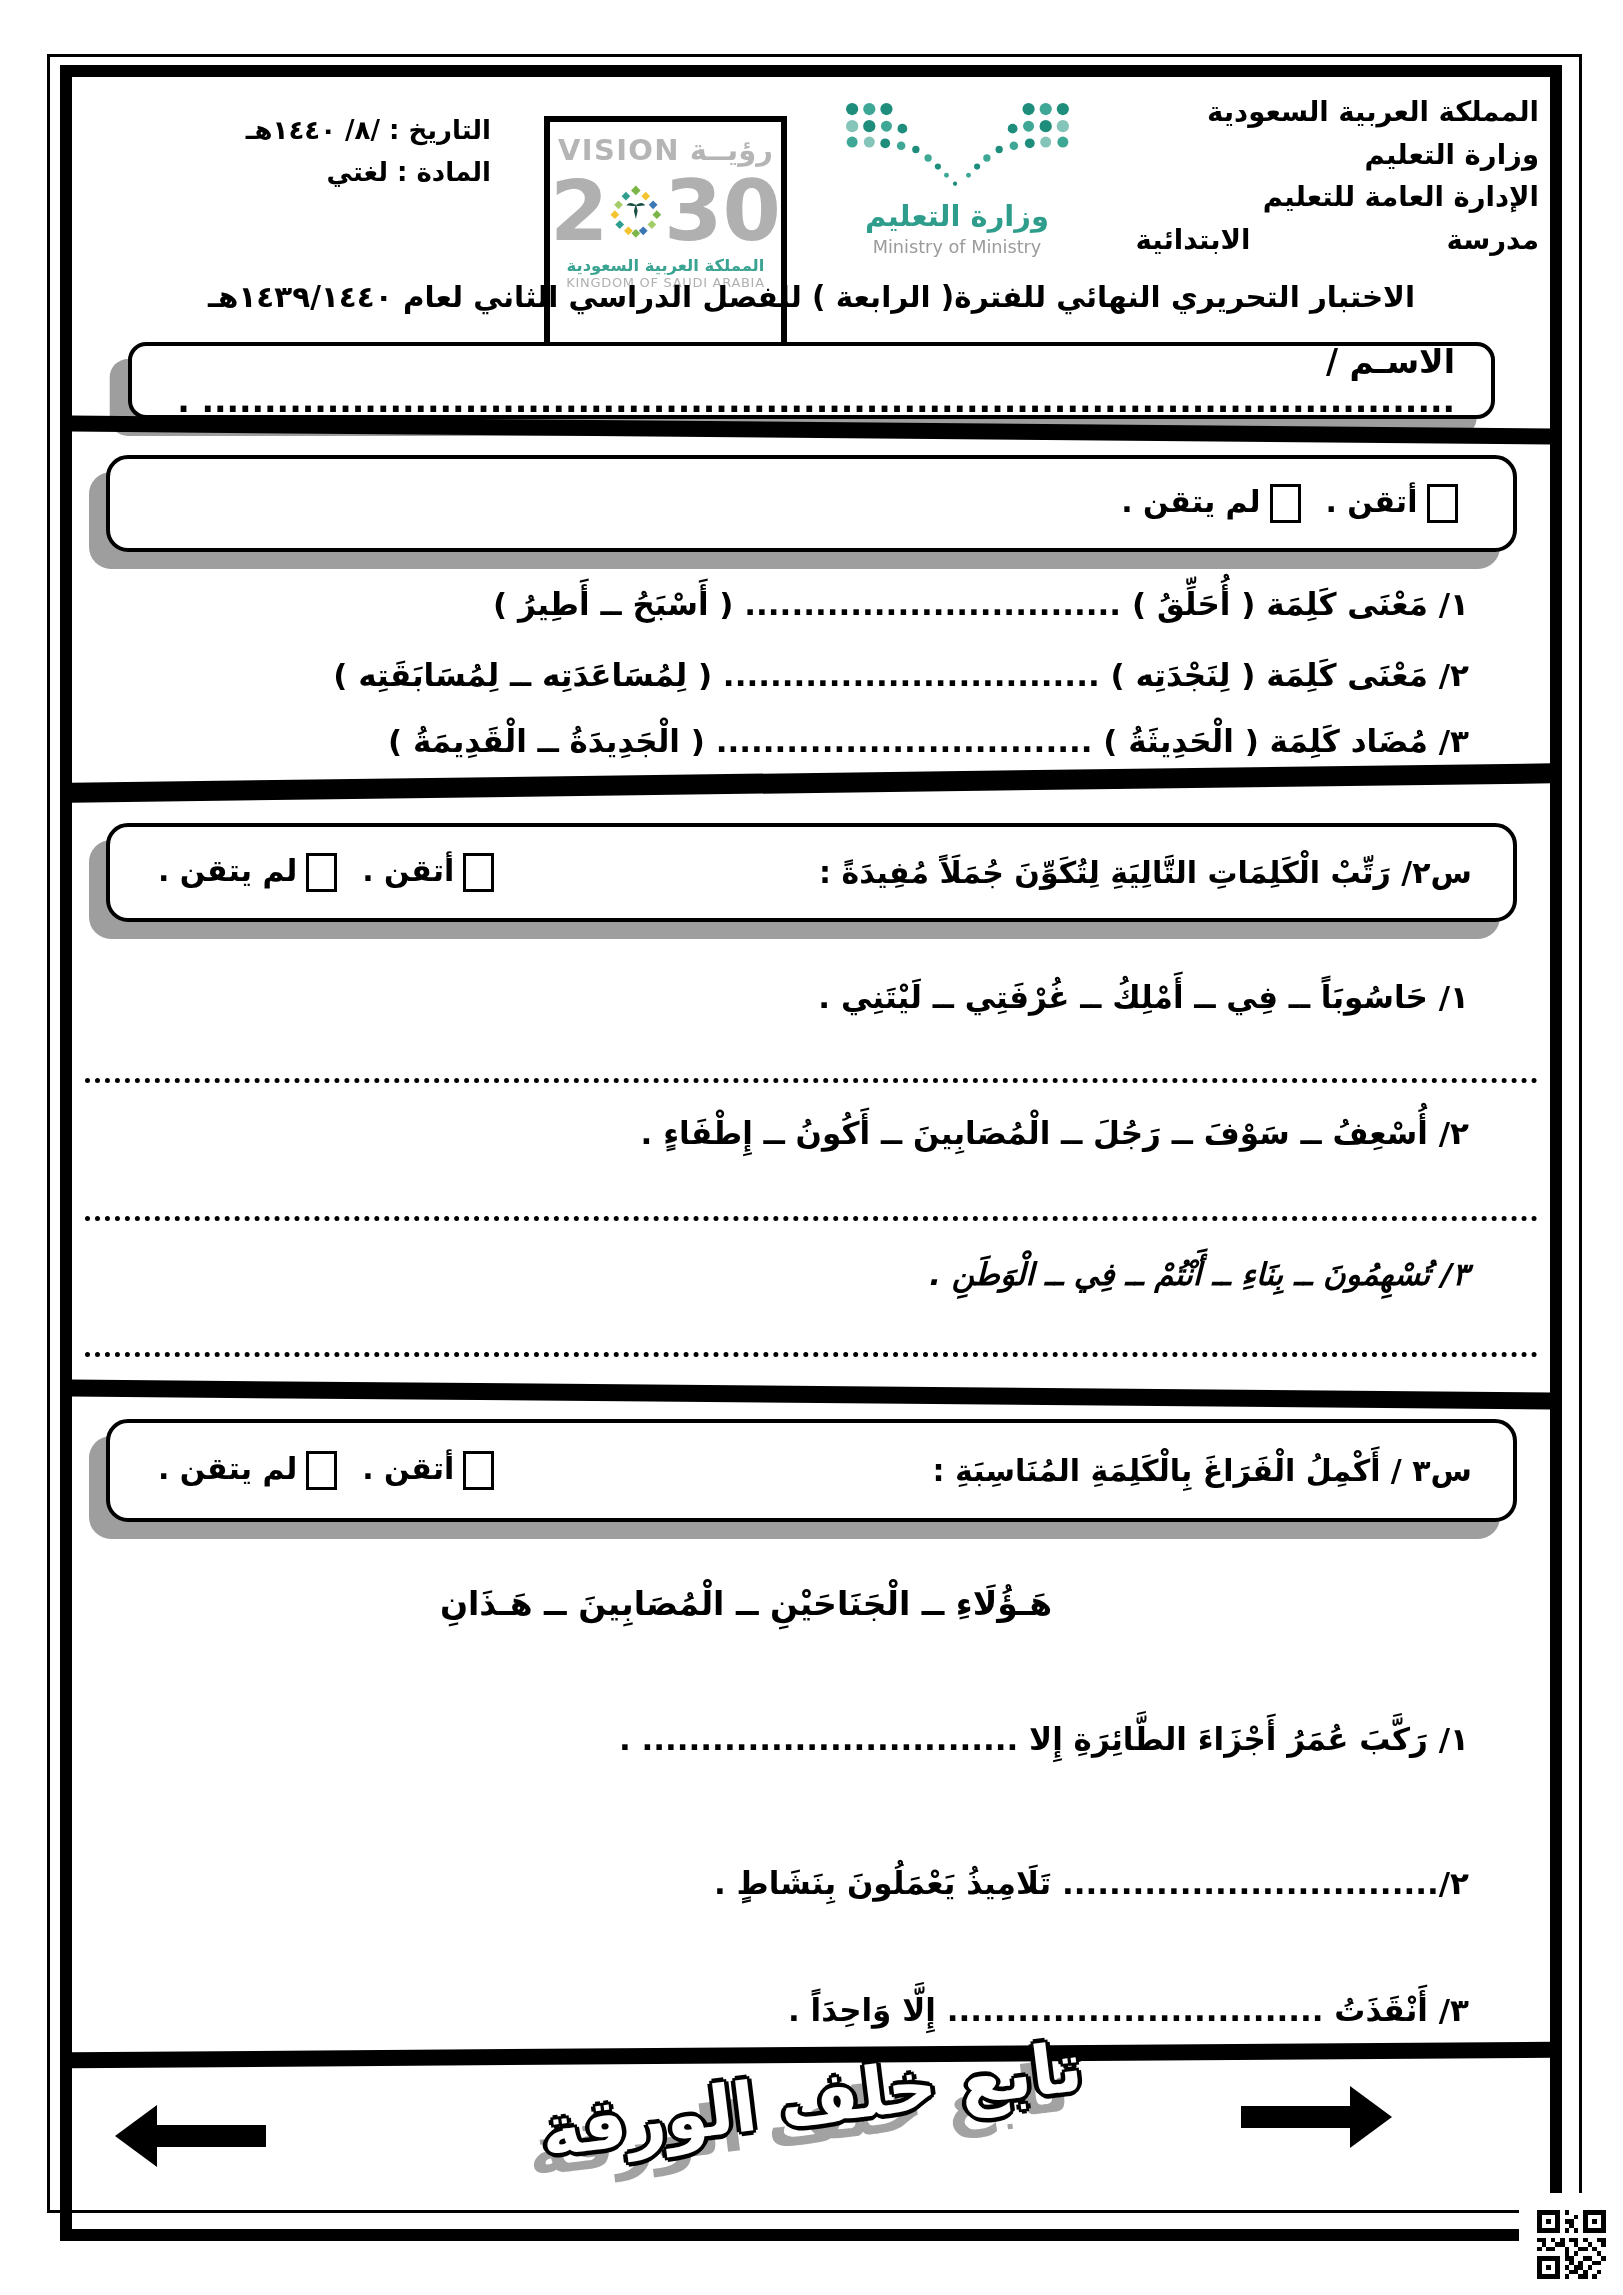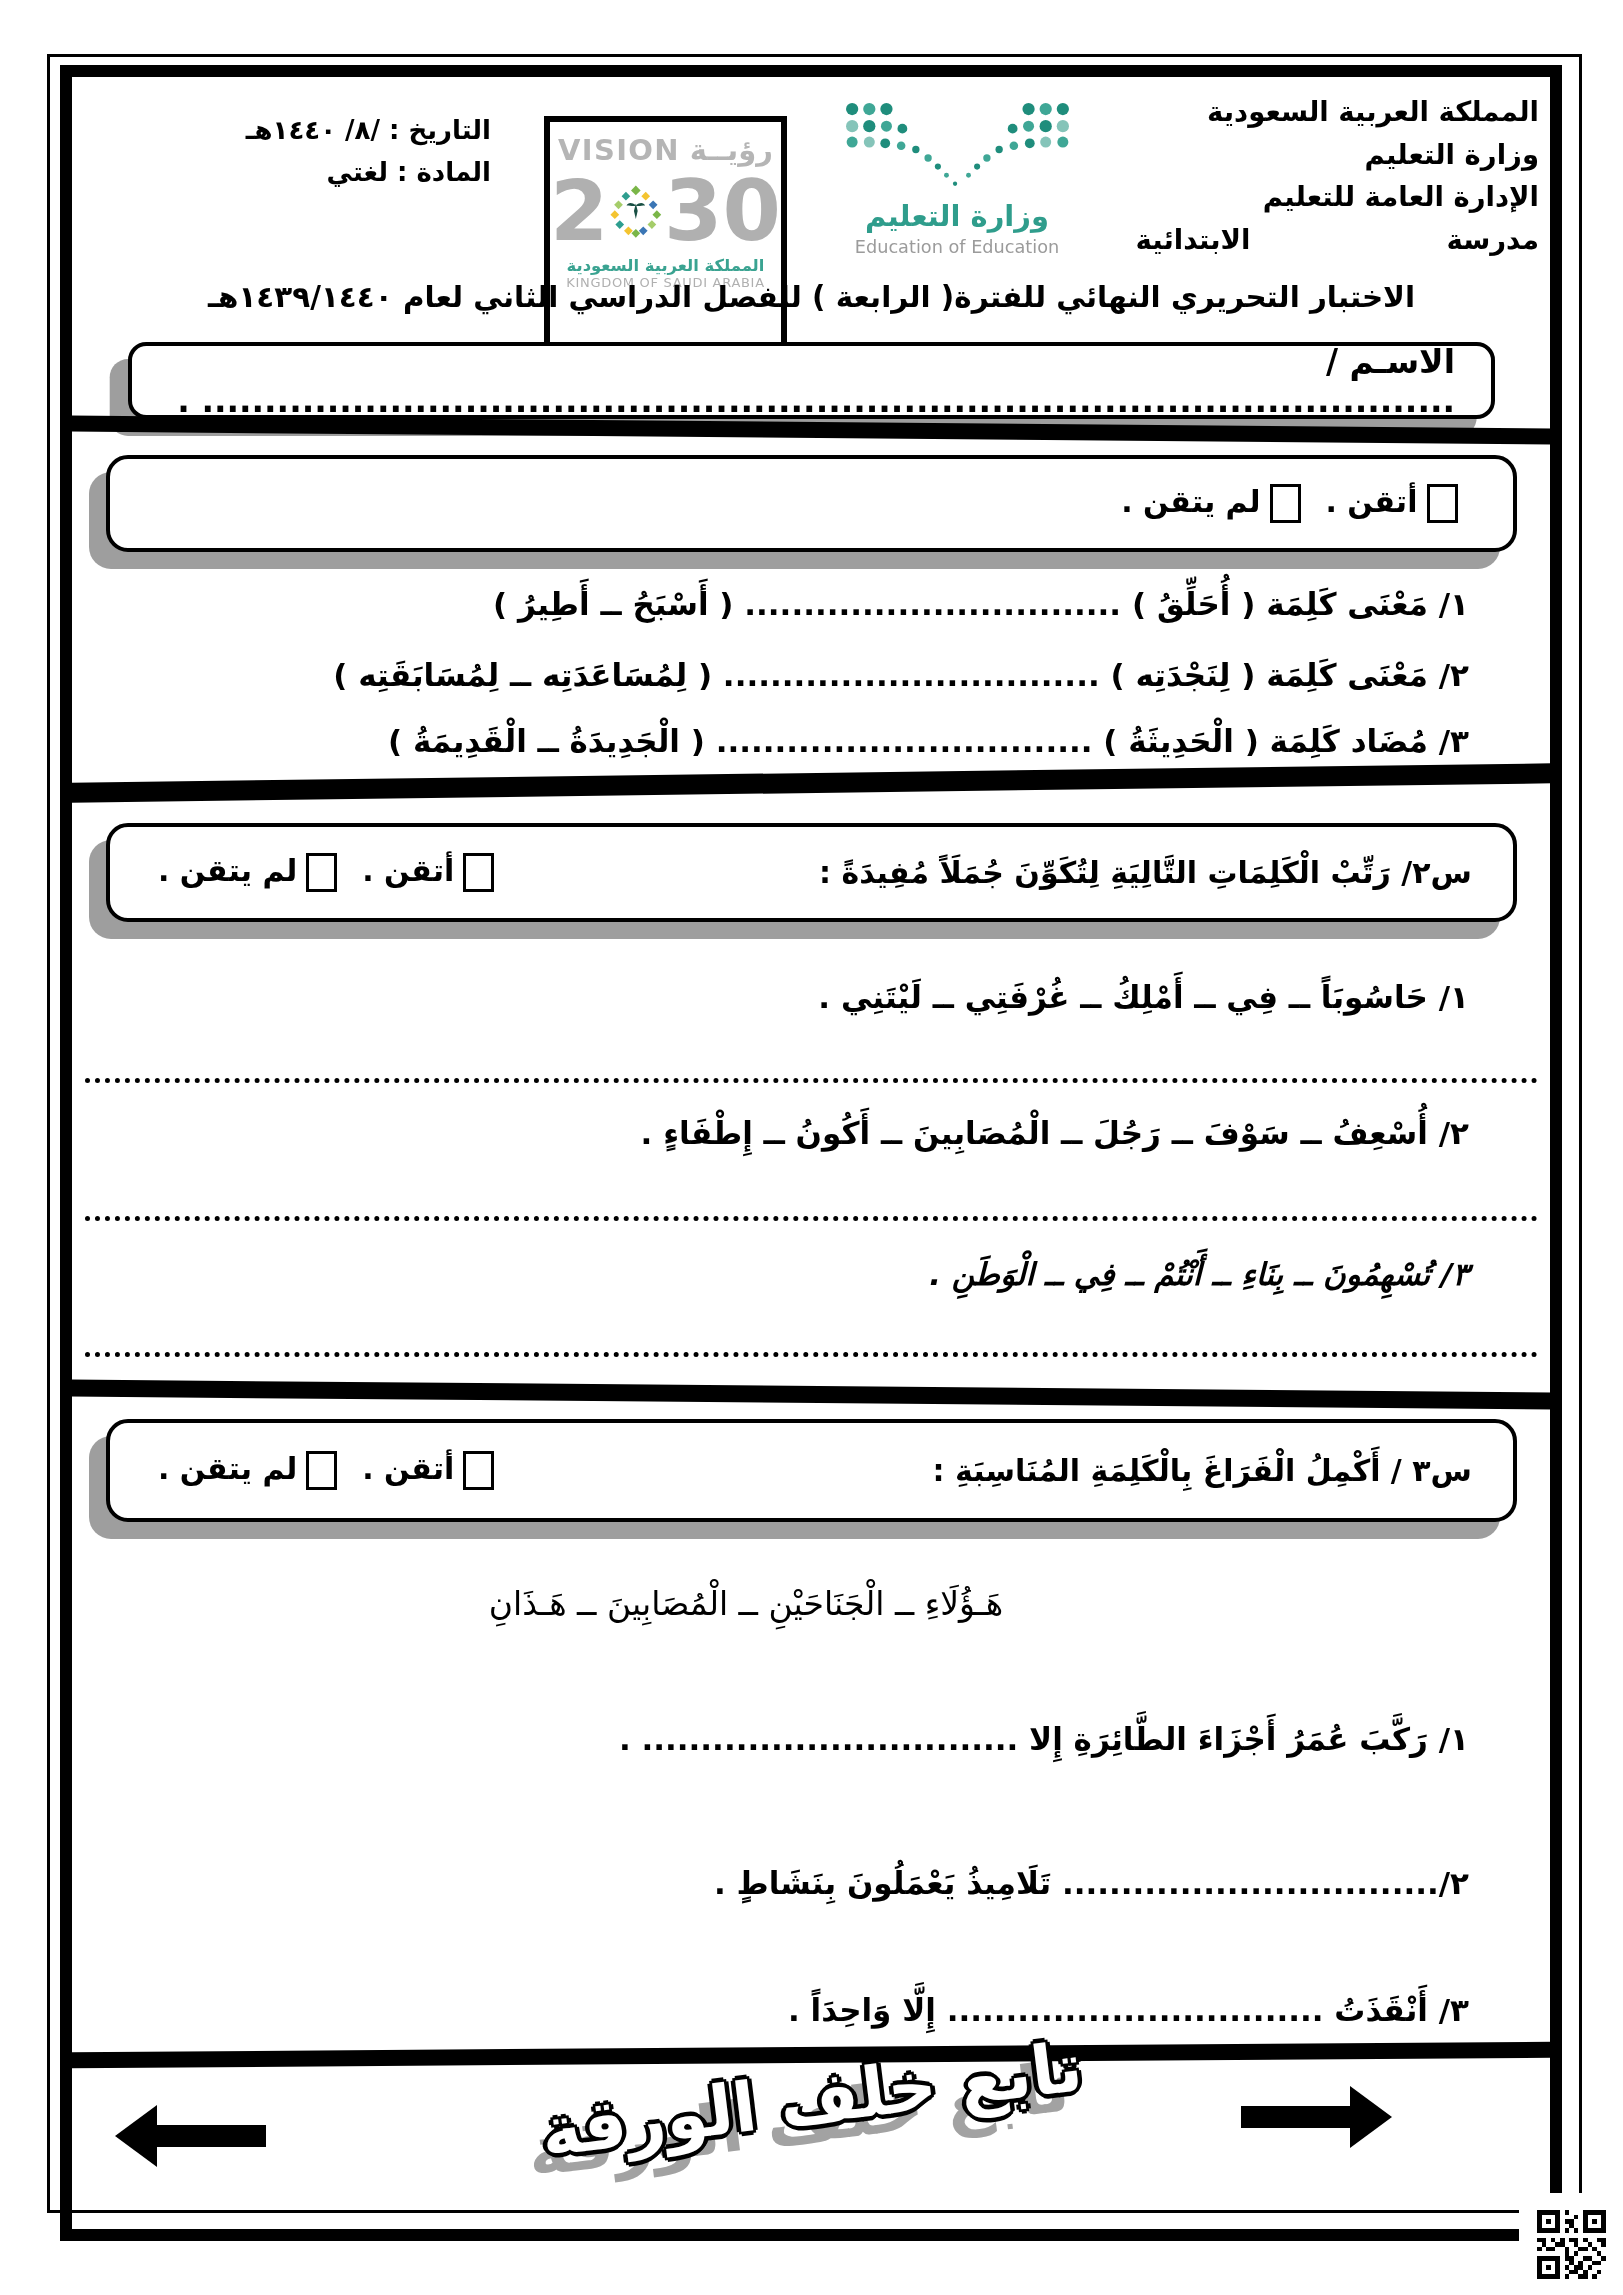--- a/index.html
+++ b/index.html
@@ -53,21 +53,21 @@
   #q1-item-1{top:652px;}
   #q1-item-2{top:718px;}
   #q2-item-0{top:974px;}
   #q2-item-1{top:1110px;}
   #q2-item-2{top:1251px;font-style:italic;}
   .answer-line{position:absolute;left:85px;right:85px;height:0;border-bottom:5.9px dotted #000;}
   #q2-line-0{top:1078px;}
   #q2-line-1{top:1216px;}
   #q2-line-2{top:1352px;}
   .word-bank{position:absolute;top:1584px;left:262px;right:393px;text-align:center;
-    font-size:33px;font-weight:normal;}
+    font-size:33px;font-weight:bold;}
   #q3-item-0{top:1716px;}
   #q3-item-1{top:1860px;}
   #q3-item-2{top:1987px;}
   
   .continue-note{position:absolute;top:2060px;left:432px;right:432px;text-align:center;
     font-size:68px;font-weight:bold;color:#fff;transform:rotate(-7deg);letter-spacing:2.6px;
     text-shadow:
       -2.6px -2.6px 0 #000, 2.6px -2.6px 0 #000, -2.6px 2.6px 0 #000, 2.6px 2.6px 0 #000,
       -4.6px 0 0 #000, 4.6px 0 0 #000, 0 -4.6px 0 #000, 0 4.6px 0 #000,
       -15.7px 18.3px 0 #a2a2a2;}
@@ -164,21 +164,21 @@
         <circle cx="334" cy="72" r="9" fill="#85c4b9"></circle>
         <circle cx="308" cy="74" r="8" fill="#1f8d7c"></circle>
         <circle cx="282" cy="78" r="7" fill="#3fa796"></circle>
         <circle cx="258" cy="84" r="6" fill="#1f8d7c"></circle>
       <circle cx="238" cy="98" r="6" fill="#3fa796"></circle>
         <circle cx="222" cy="112" r="5" fill="#1f8d7c"></circle>
         <circle cx="208" cy="126" r="4" fill="#3fa796"></circle>
     </g>
   </svg>
   <div class="ministry-ar">وزارة التعليم</div>
-  <div class="ministry-en" dir="ltr">Education of Education</div>
+  <div class="ministry-en" dir="ltr">Ministry of Ministry</div>
 </div>
 
 <div class="exam-title">الاختبار التحريري النهائي للفترة( الرابعة ) للفصل الدراسي الثاني لعام ١٤٣٩/١٤٤٠هـ</div>
 
 <div class="name-box">
   <span>الاسـم / .................................................................................................... .</span>
 </div>
 
 <div class="divider" id="divider-1"></div>
 <div class="divider" id="divider-2"></div>

